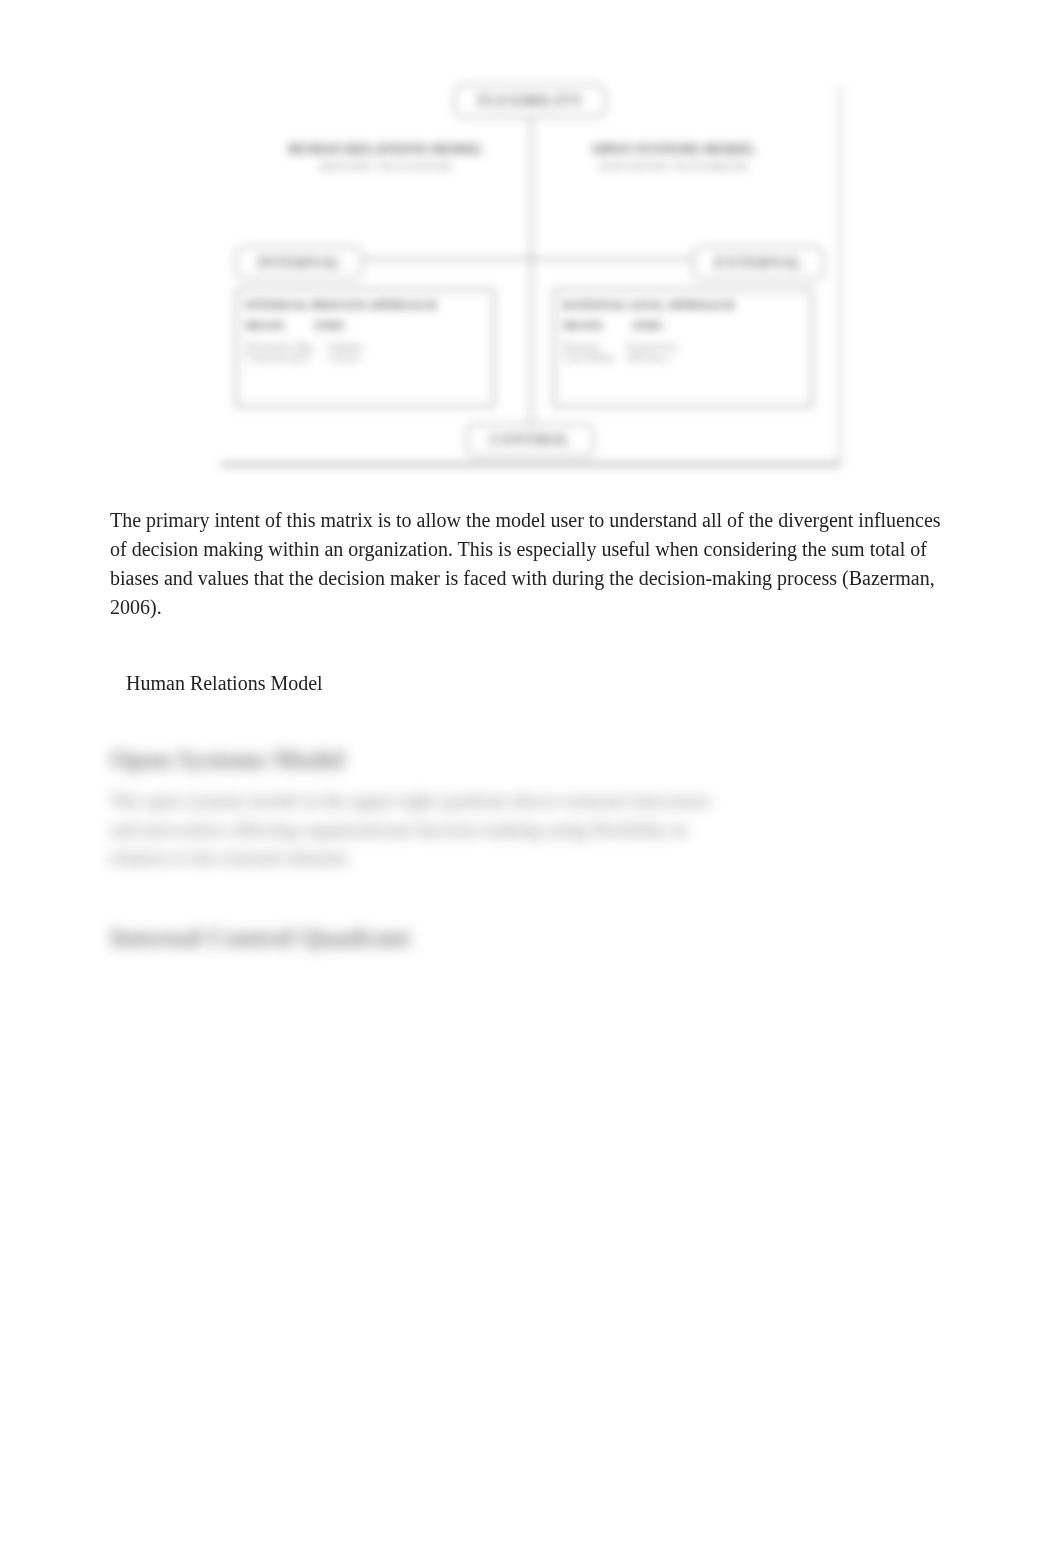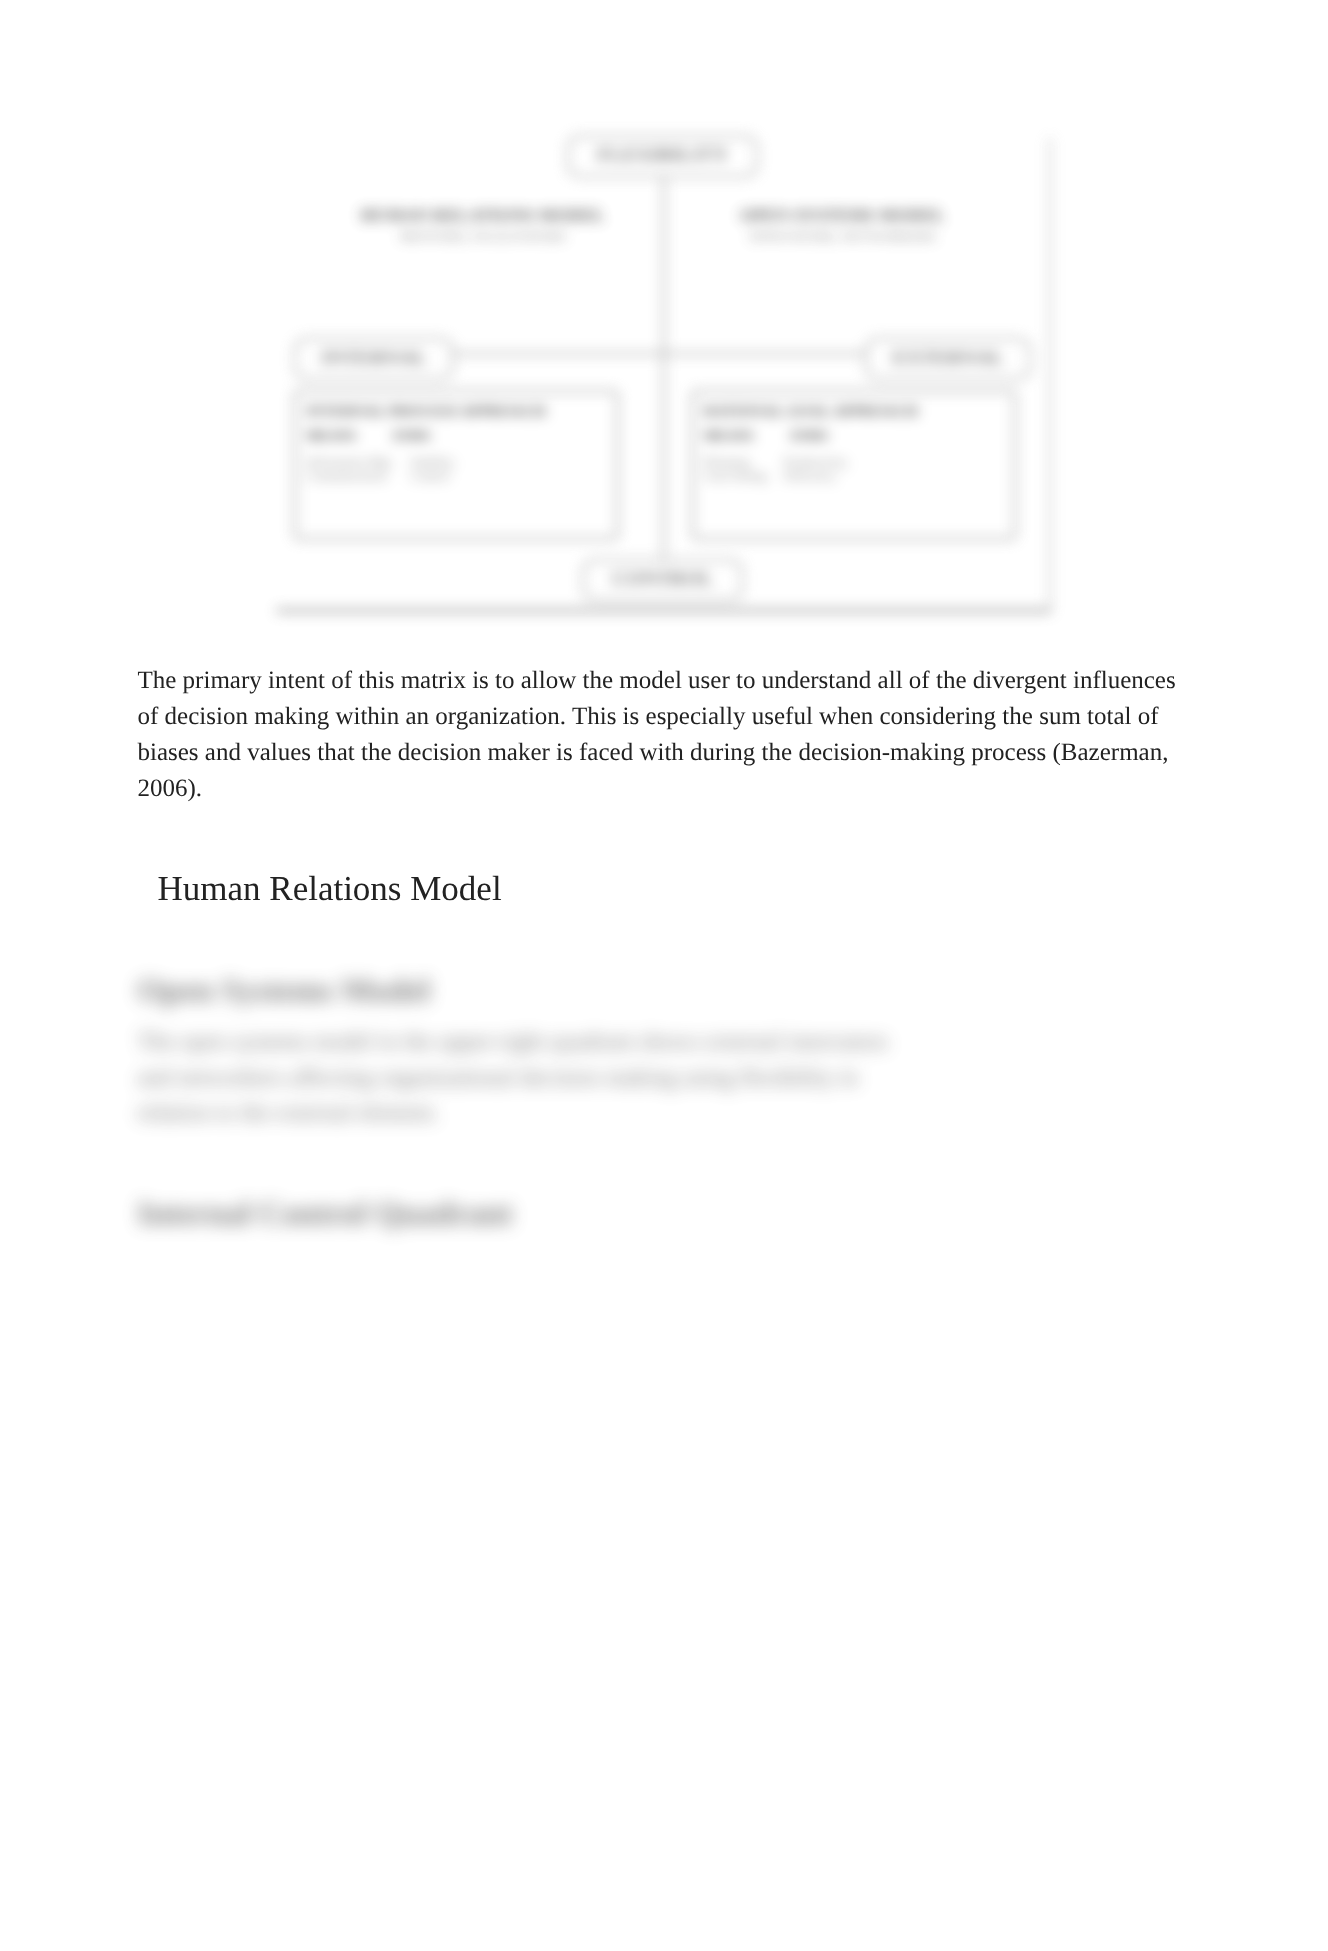--- a/index.html
+++ b/index.html
@@ -9,21 +9,21 @@
     }
     body {
       width: 1062px;
       min-height: 1561px;
       background: #ffffff;
       font-family: Georgia, 'Times New Roman', serif;
       color: #222;
       padding: 0;
     }
     .page {
-      padding: 100px 110px 60px 110px;
+      padding: 76px 110px 60px 110px;
       font-family: Liberation Serif, serif;
     }
     .diagram {
       width: 620px;
       height: 400px;
       margin: 0 auto 30px auto;
       position: relative;
       filter: blur(5px);
       opacity: 0.85;
     }
@@ -124,21 +124,21 @@
       margin-top: 10px;
       display: flex;
       gap: 14px;
     }
     .body-text {
       font-size: 20px;
       line-height: 1.45;
       margin-top: 15px;
     }
     .section-title {
-      font-size: 28px;
+      font-size: 20px;
       font-weight: normal;
       margin-top: 50px;
       margin-left: 16px;
     }
     .section-body {
       font-size: 20px;
       line-height: 1.45;
       margin-top: 14px;
       margin-left: 16px;
       max-width: 560px;

